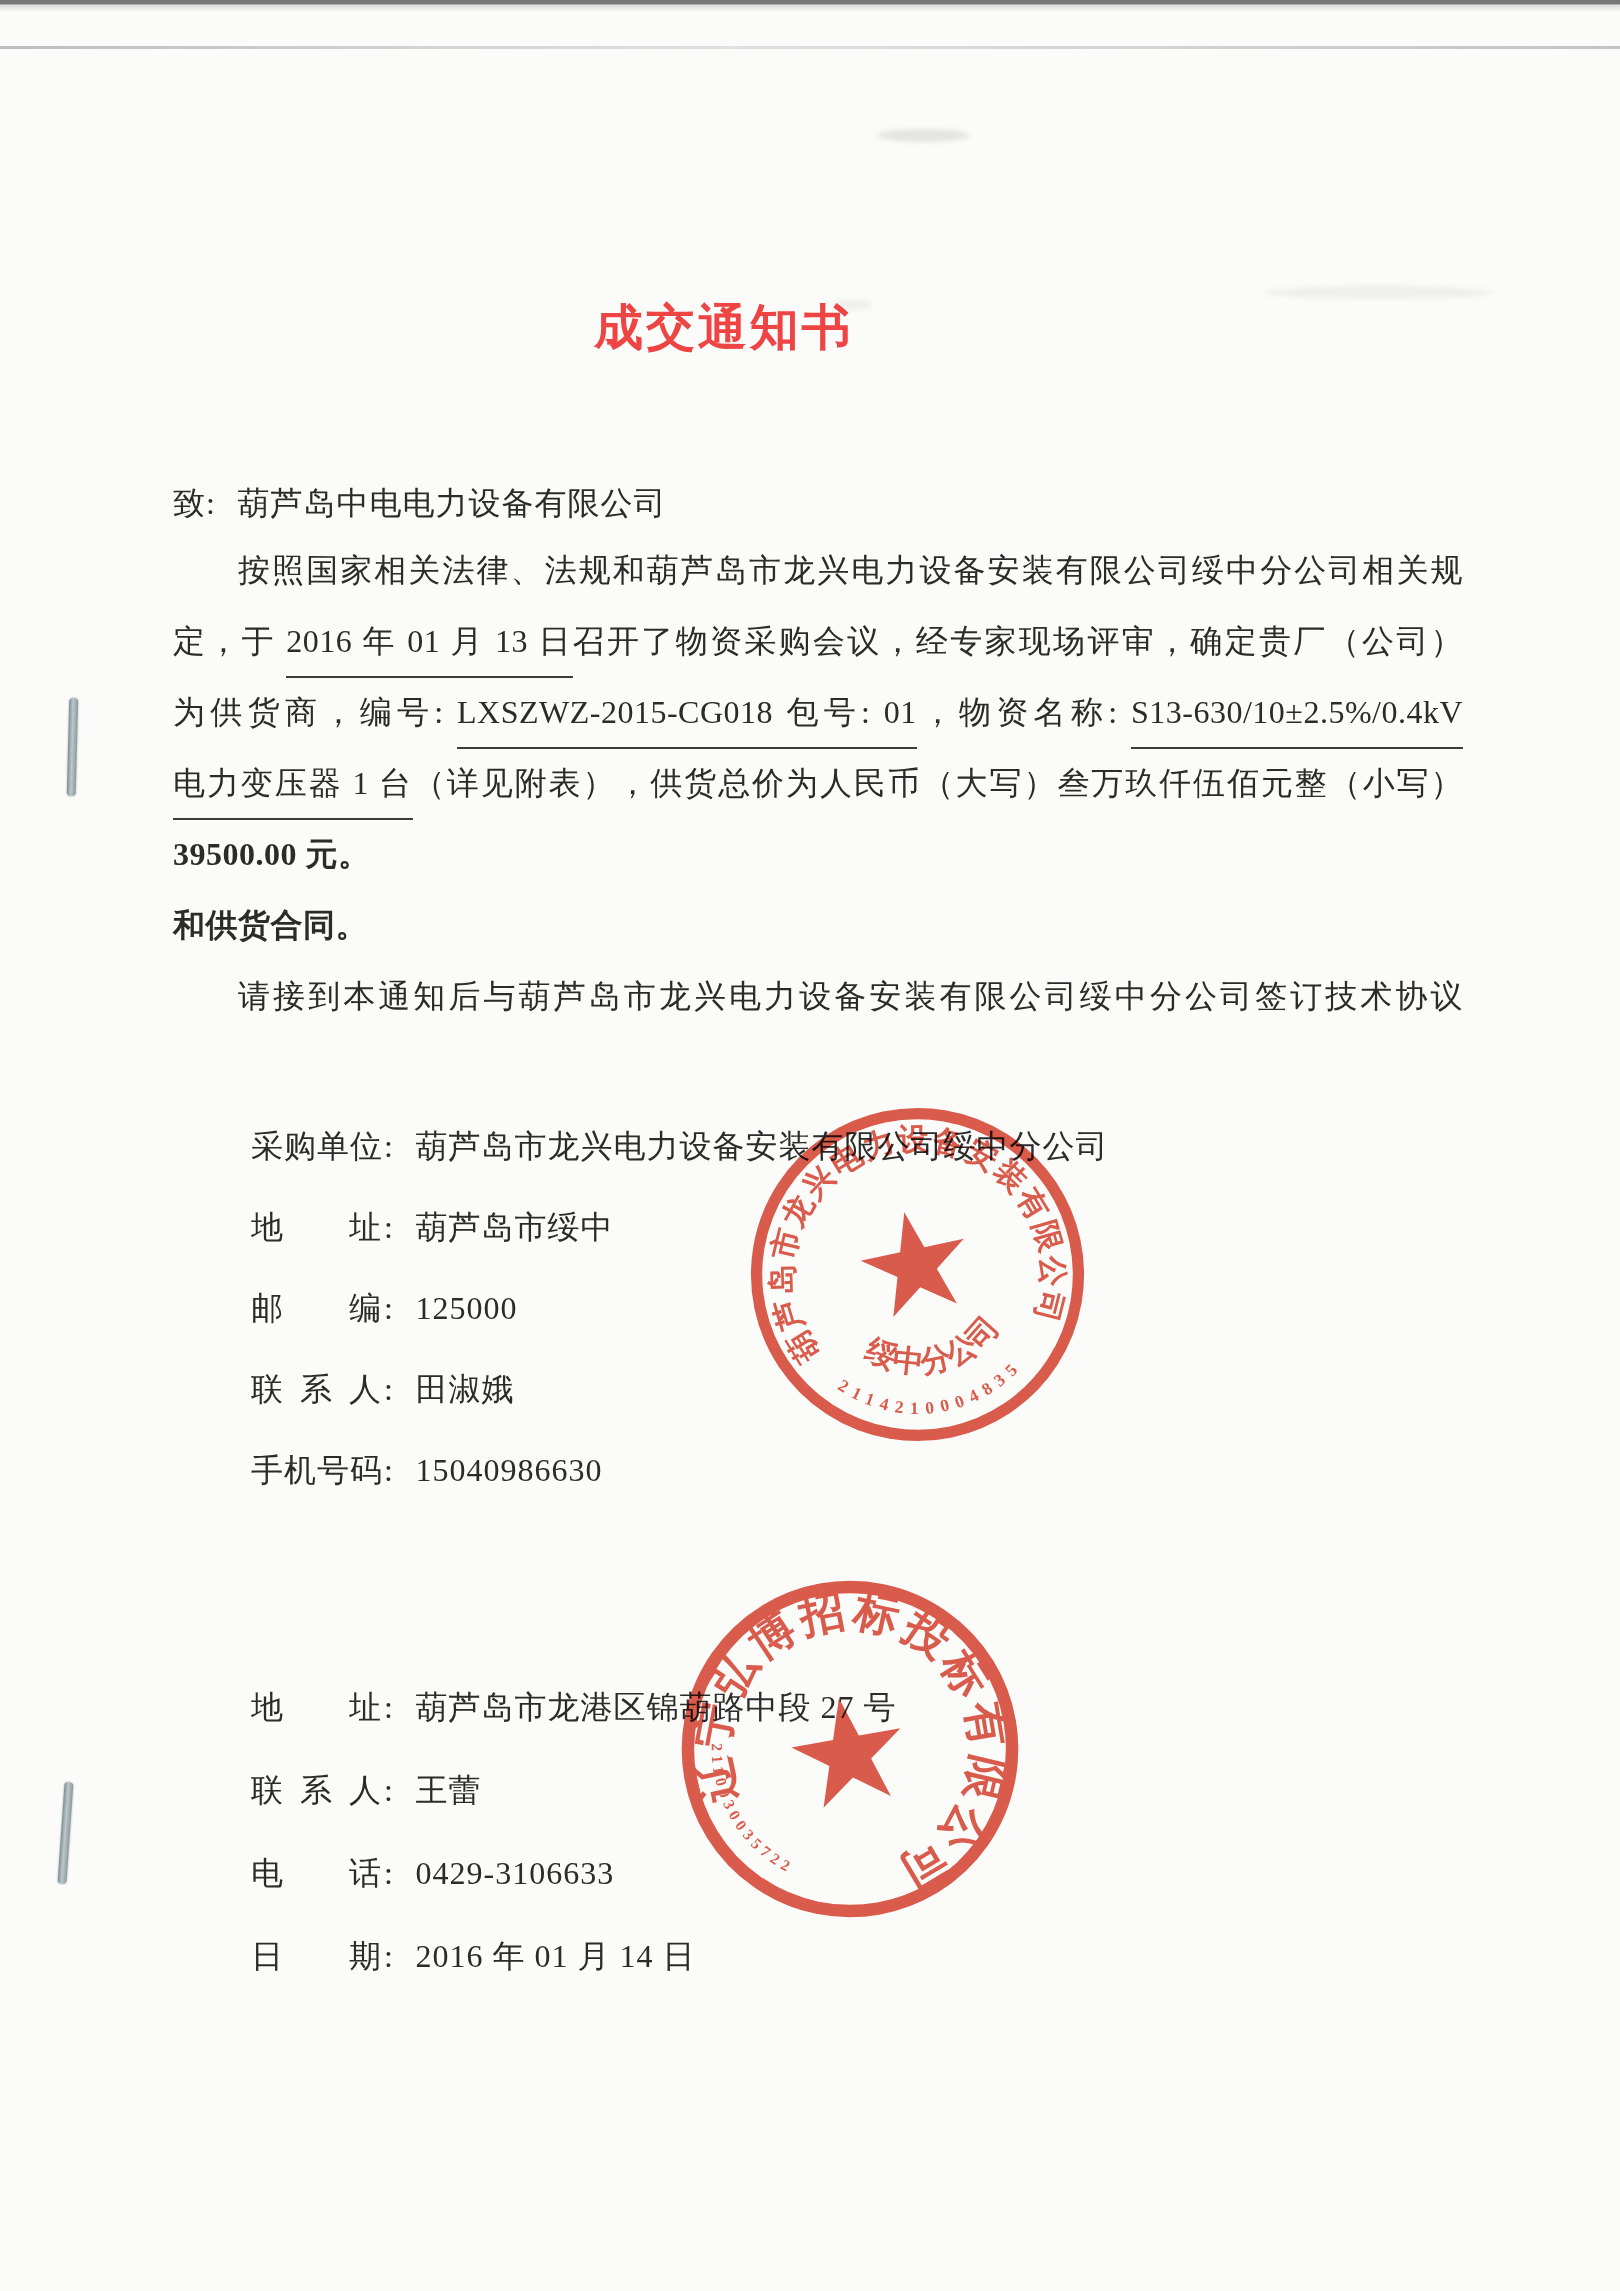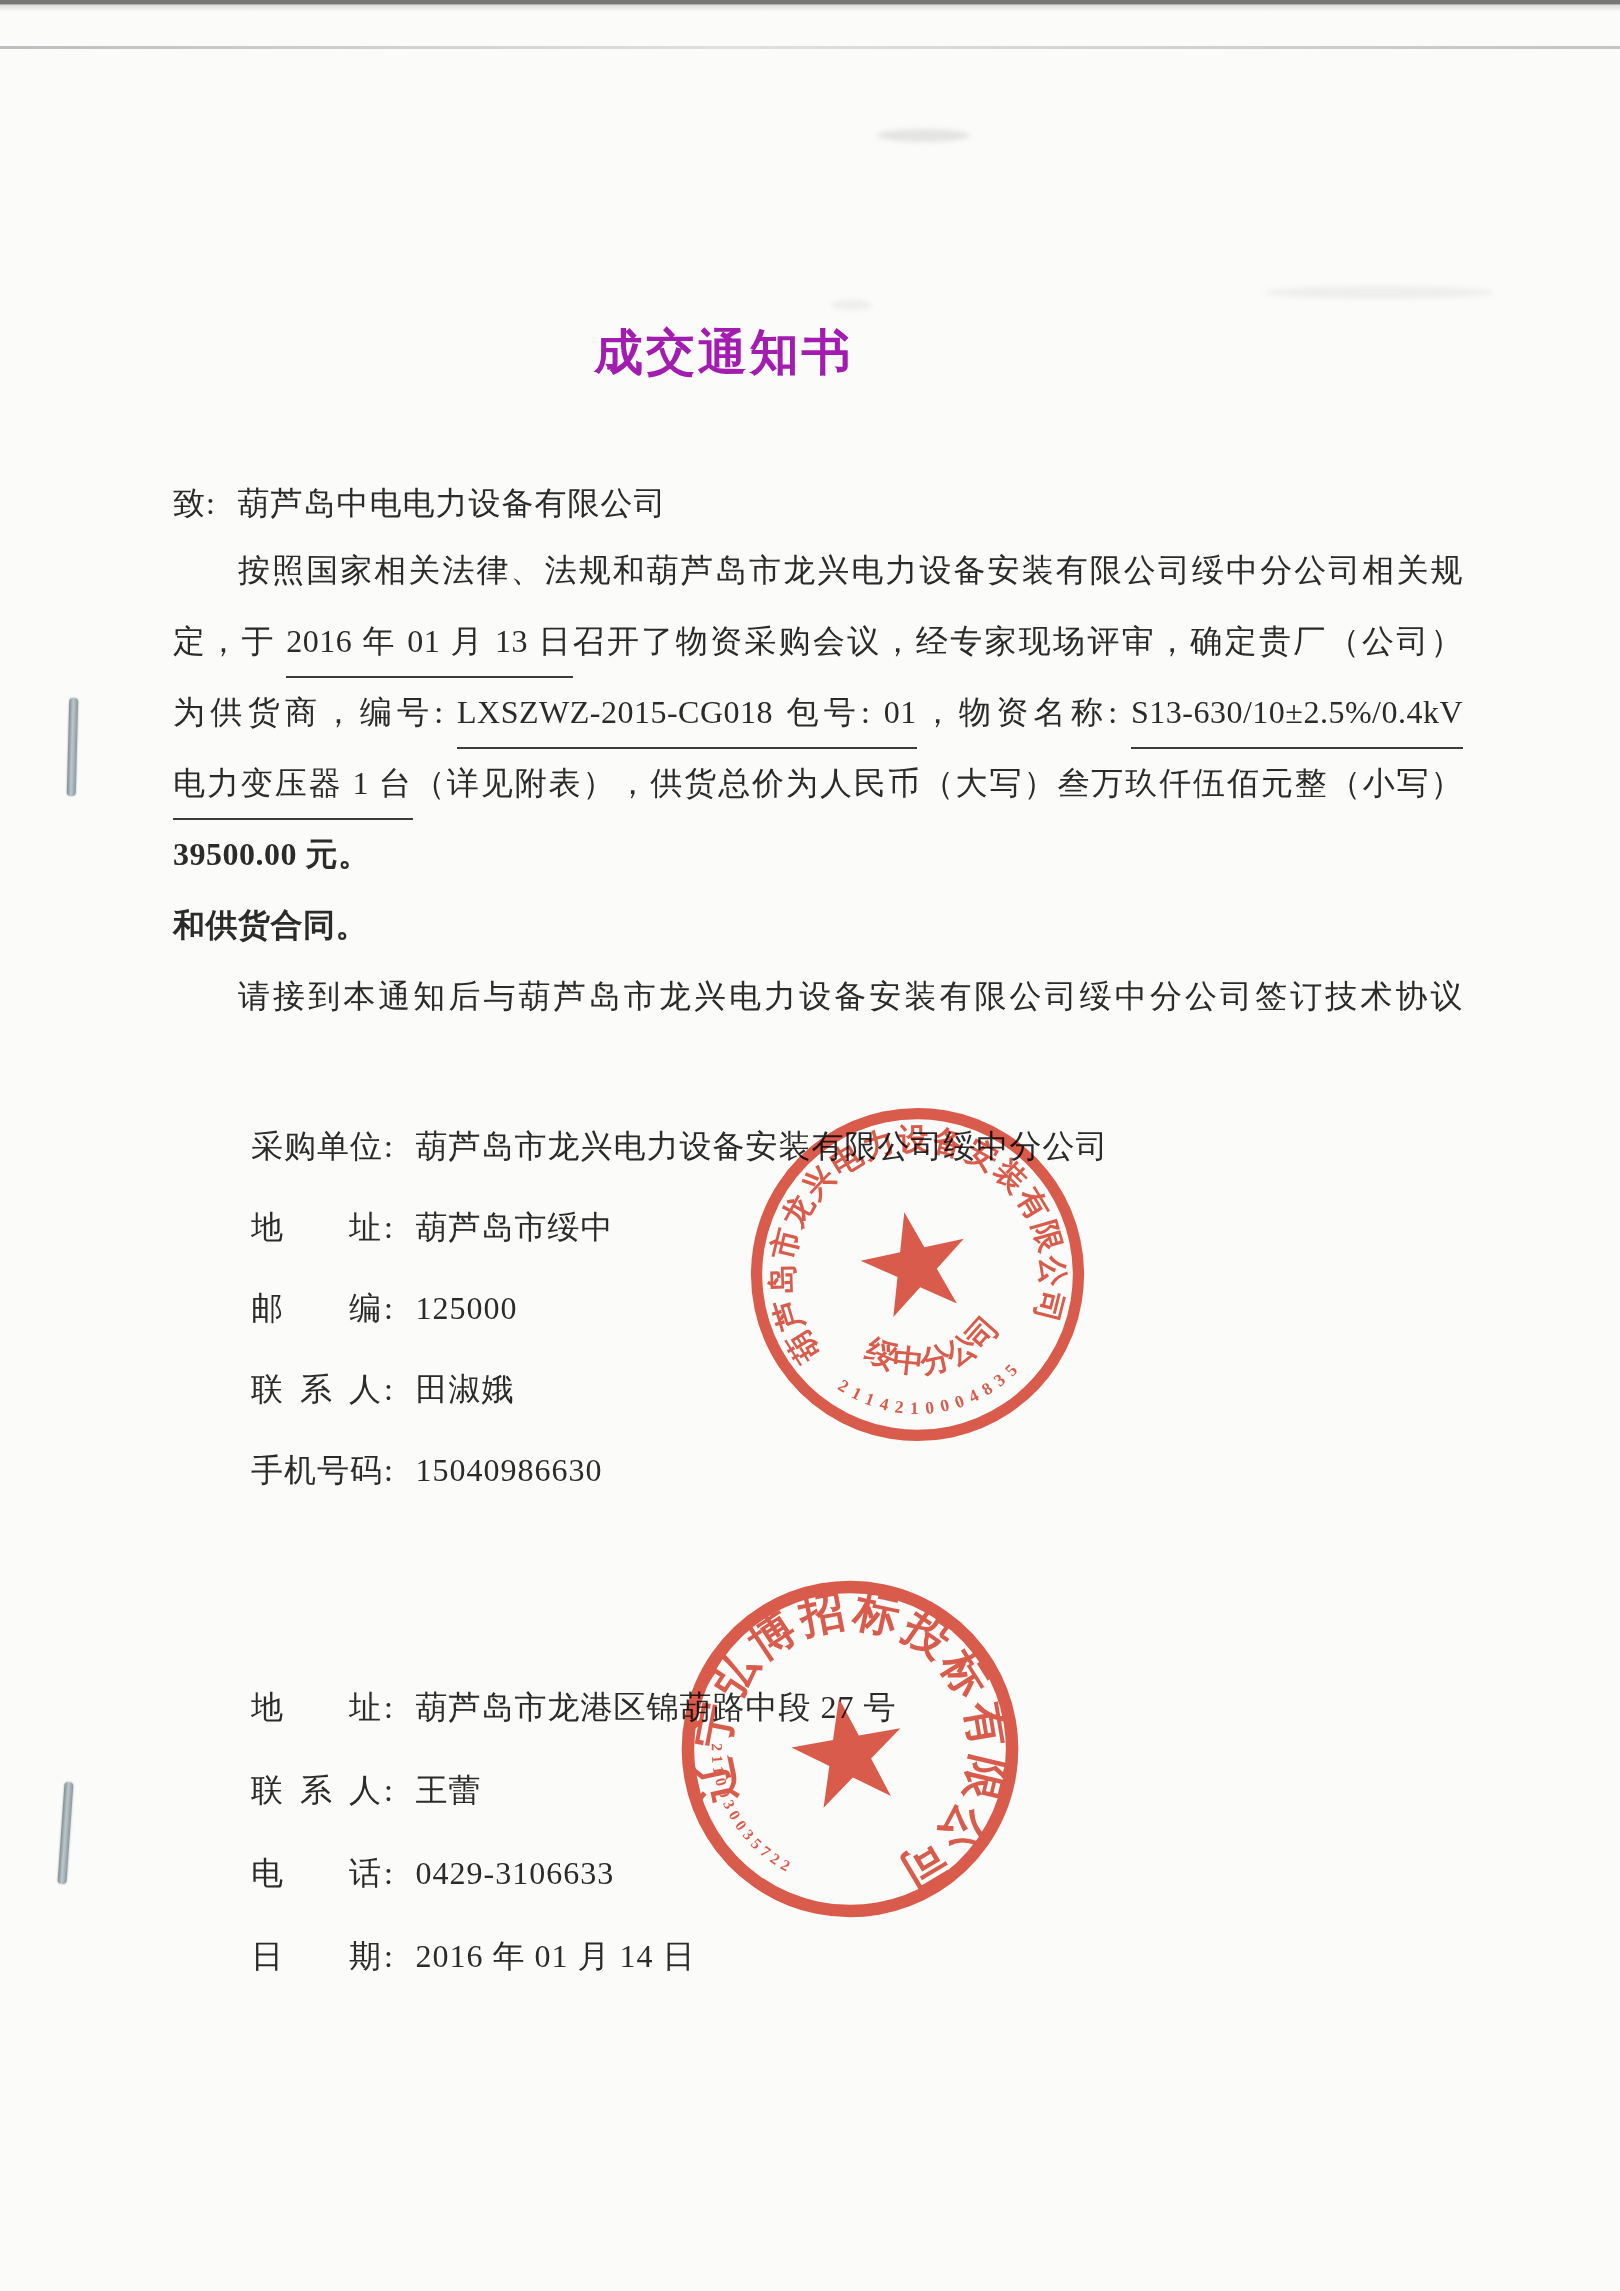--- a/index.html
+++ b/index.html
@@ -20,21 +20,21 @@
   .smudge.b{left:1264px;top:286px;width:230px;height:12.7px;opacity:.55;}
   .smudge.c{left:831px;top:300px;width:41px;height:9.8px;opacity:.6;}
   .staple{position:absolute;width:8.8px;border-radius:3.9px;
     background:linear-gradient(to right,#7e8d93,#bcc7cb 45%,#8a999f);
     box-shadow:0 0 2px rgba(90,100,105,.55);}
   .staple.s1{left:68px;top:698px;height:98px;transform:rotate(1.5deg);}
   .staple.s2{left:61px;top:1782px;height:102px;transform:rotate(4deg);}
 
   
   .doc-title{position:absolute;left:594px;top:295px;font-size:49px;letter-spacing:2.9px;
-    font-weight:600;color:#a21caf;white-space:nowrap;margin-top:25px;}
+    font-weight:600;color:#ef4444;white-space:nowrap;}
   .to-line{position:absolute;left:173px;top:482px;font-size:32px;letter-spacing:1px;white-space:nowrap;}
   .to-line .name{margin-left:21.6px;}
   .body-block{position:absolute;left:173px;top:535px;width:1290px;
     font-size:32px;line-height:71px;letter-spacing:0.5px;}
   .bl{margin:0;text-align:justify;text-align-last:justify;}
   .bl.noj{text-align:right;text-align-last:left;font-weight:bold;}
   .ind{text-indent:65px;}
   .u{border-bottom:2.5px solid #3c3c3c;padding-bottom:17px;}
 
   .rows{position:absolute;left:251px;font-size:32px;letter-spacing:1px;white-space:nowrap;}

